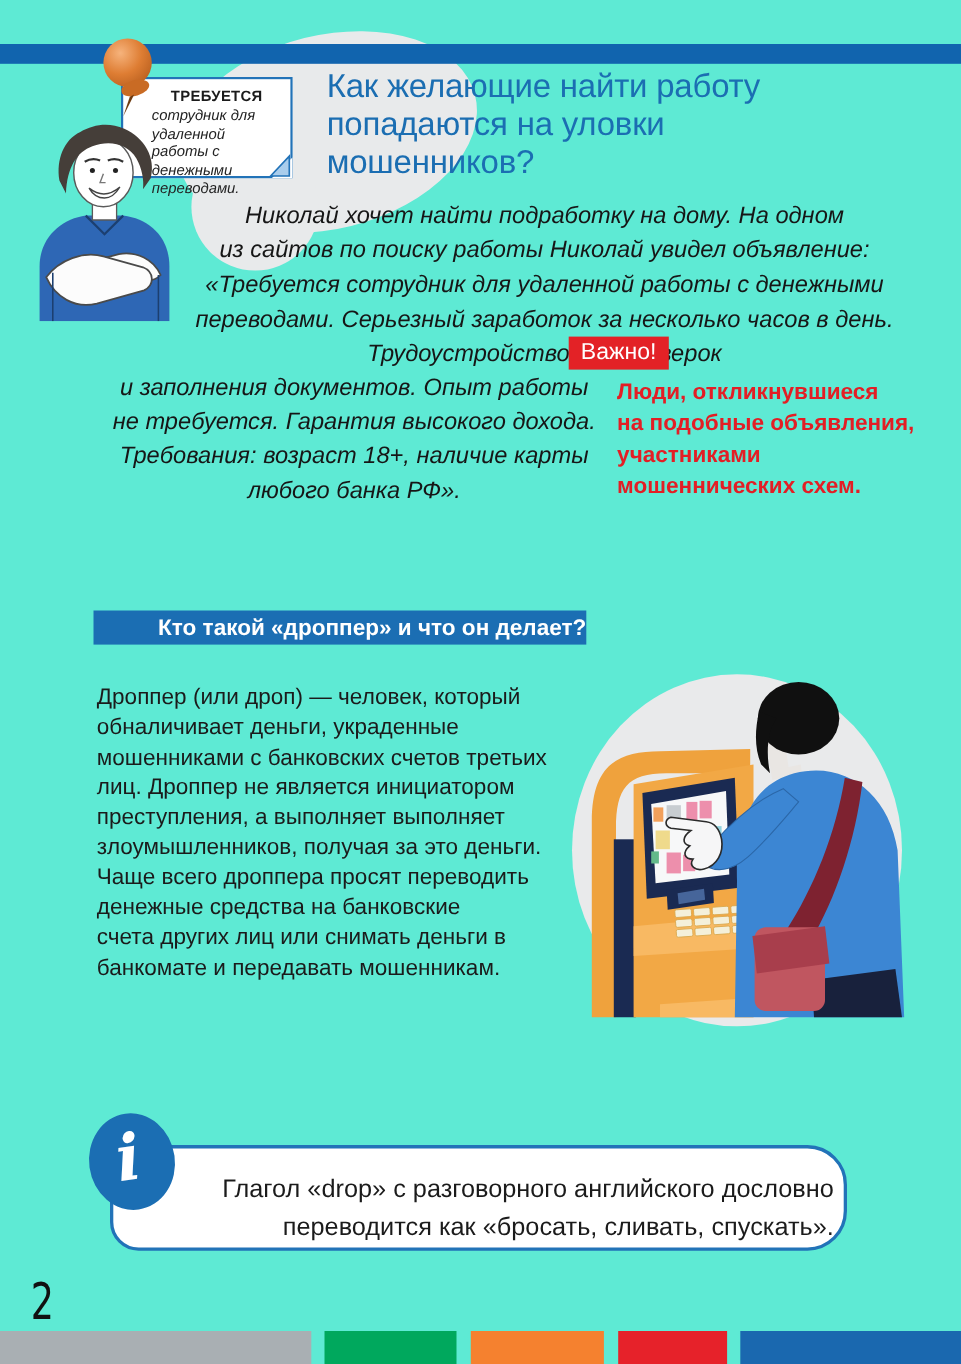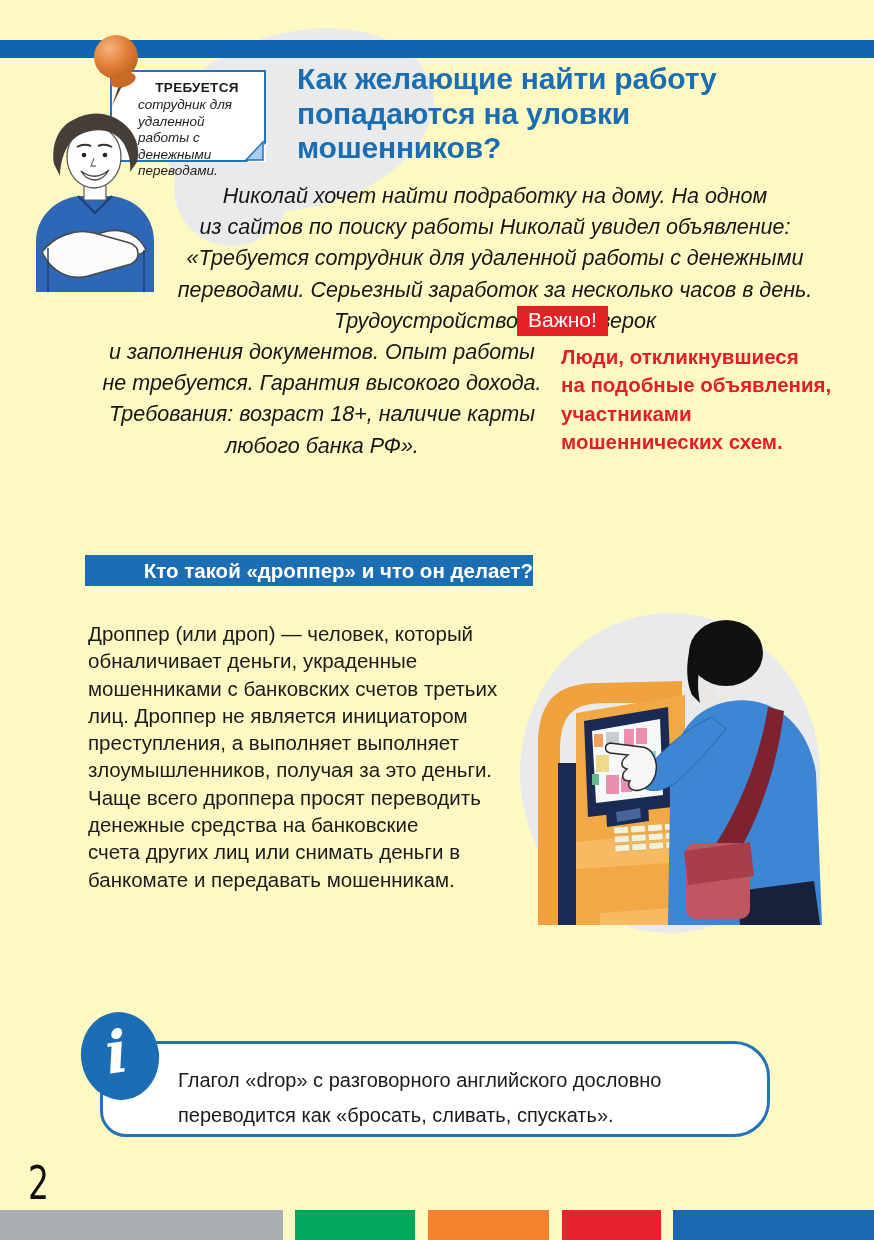--- a/index.html
+++ b/index.html
@@ -1,36 +1,36 @@
 <!DOCTYPE html>
 <html><head>
 <meta charset="utf-8">
 <style>
   html,body{margin:0;padding:0;background:#ffffff;}
-  .page{position:relative;width:874px;height:1240px;background:#fef9c3;overflow:hidden;
+  .page{position:relative;width:874px;height:1240px;background:#5eead4;overflow:hidden;
         font-family:"Liberation Sans",sans-serif;color:#1b1b1b;}
   .abs{position:absolute;}
 
   
   .top-bar{left:0;top:40px;width:874px;height:18px;background:#1164AE;z-index:2;}
 
   
   .blob-svg{z-index:1;}
 
   
   .note{left:110px;top:70px;width:156px;height:92px;background:#ffffff;
         border:2px solid #2273B8;z-index:4;padding:8px 8px 6px 26px;box-sizing:border-box;}
   .note-title{font-size:13.5px;font-weight:bold;text-align:center;letter-spacing:.3px;margin-bottom:2px;}
   .note-body{font-size:13.5px;font-style:italic;line-height:16.5px;color:#222;}
   .note-fold{position:absolute;right:-2px;bottom:-2px;z-index:5;}
   .pin-svg{left:88px;top:30px;z-index:6;}
   .man-svg{left:18px;top:100px;z-index:5;}
 
   
-  .heading{left:297px;top:62px;width:460px;z-index:3;color:#1B6EB2;font-weight:bold;
+  .heading{left:297px;top:62px;width:460px;z-index:3;color:#1B6EB2;font-weight:normal;
            font-size:30px;line-height:34.5px;letter-spacing:-.2px;}
 
   
   .intro{font-style:italic;font-size:21.5px;line-height:31.2px;color:#161616;z-index:3;text-align:center;}
   .intro-a{left:175px;top:181px;width:640px;}
   .intro-b{left:92px;top:337px;width:460px;}
 
   
   .vazhno-label{left:517px;top:306px;background:#E32226;color:#ffffff;font-size:21px;
                 padding:2px 11px 4px 11px;z-index:3;}
@@ -43,21 +43,21 @@
           box-sizing:border-box;z-index:3;text-align:right;}
 
   
   .dropper{left:88px;top:620px;width:440px;font-size:20.5px;line-height:27.3px;z-index:3;}
 
   .atm-svg{left:500px;top:595px;z-index:2;}
 
   
   .info-box{left:100px;top:1041px;width:670px;height:96px;border:3px solid #2273B8;
             border-radius:14px 36px 36px 26px;box-sizing:border-box;z-index:2;background:#fff;}
-  .info-text{left:178px;top:1063px;width:580px;font-size:20px;line-height:35px;z-index:3;}
+  .info-text{left:178px;top:1063px;width:580px;font-size:23px;line-height:35px;z-index:3;text-align:right;}
   .info-icon{left:81px;top:1012px;width:78px;height:88px;background:#1B6EB3;border-radius:50%;
              transform:rotate(-8deg);z-index:4;display:flex;align-items:center;justify-content:center;}
   .info-icon span{font-family:"DejaVu Serif",serif;font-style:italic;font-weight:bold;
                   font-size:58px;color:#ffffff;transform:translate(-3px,-4px);}
 
   
   .page-num{left:28px;top:1156px;font-family:"DejaVu Sans",sans-serif;font-size:46px;
             color:#111;transform:scaleX(.72);transform-origin:left top;z-index:3;}
   .fbar{top:1210px;height:30px;z-index:3;}
   .fbar-gray{left:0;width:283px;background:#A9AFB3;}

